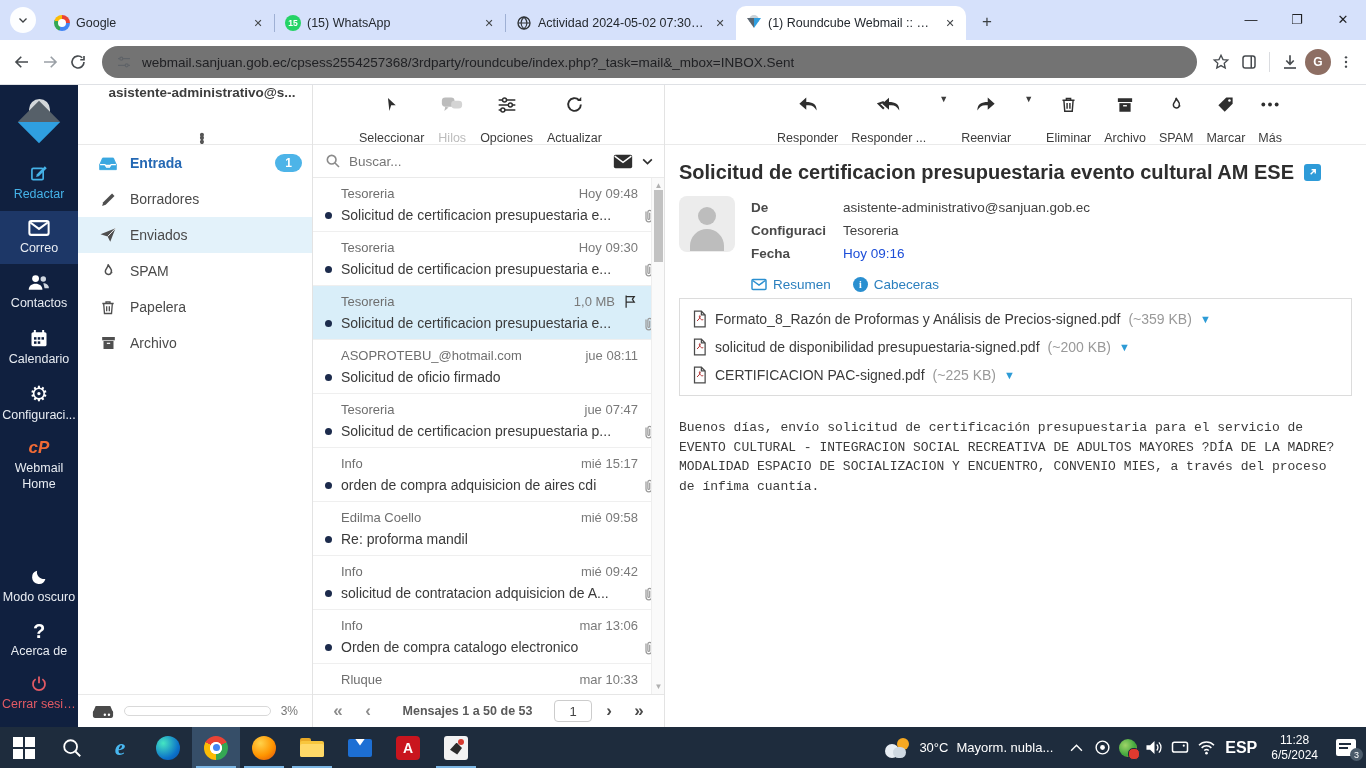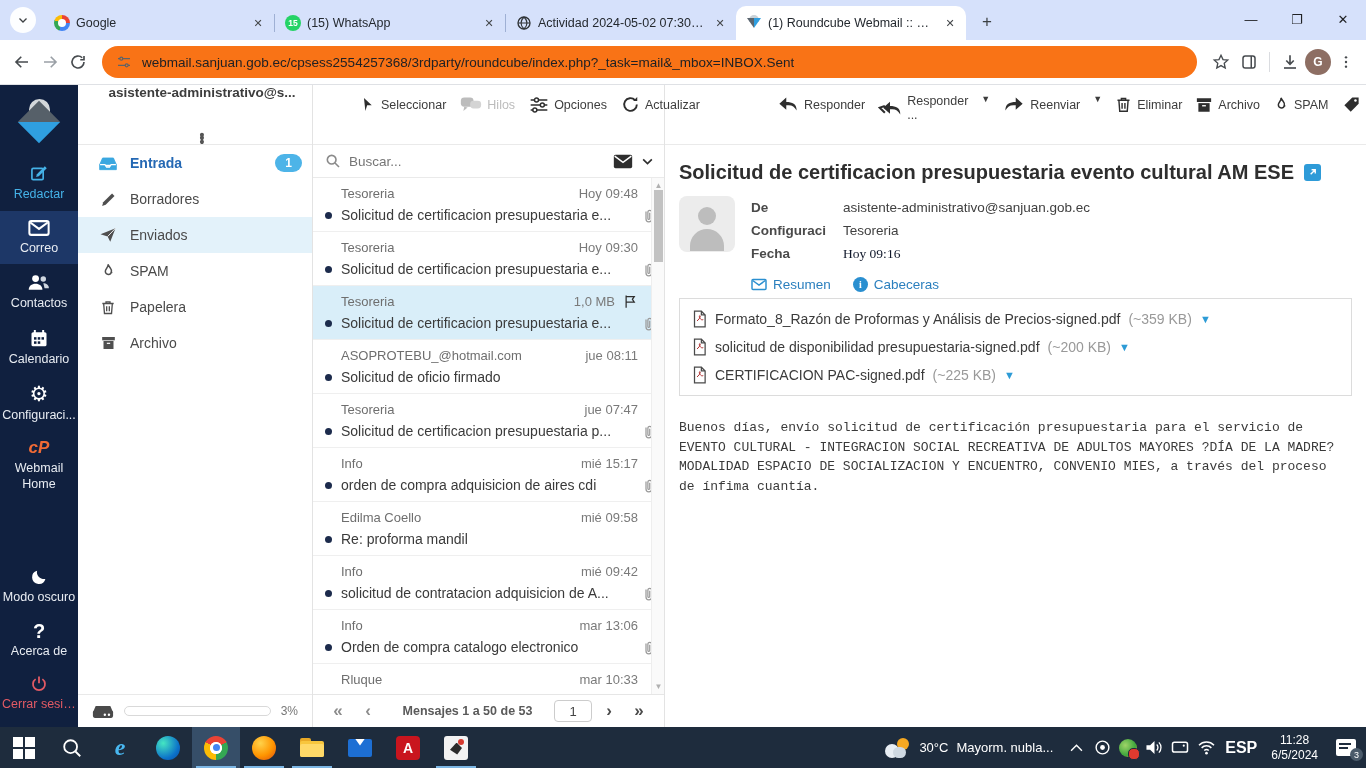--- a/index.html
+++ b/index.html
@@ -20,21 +20,21 @@
   .winbtn{width:46px;height:38px;display:flex;align-items:center;justify-content:center;color:#202124;font-size:13px;}
   .favdot{width:16px;height:16px;border-radius:8px;flex:none;}
   .fav-google{background:conic-gradient(#ea4335 0 90deg,#4285f4 90deg 200deg,#34a853 200deg 290deg,#fbbc05 290deg 360deg);position:relative;}
   .fav-google::after{content:"";position:absolute;left:4px;top:4px;width:8px;height:8px;border-radius:4px;background:#fdfeff;}
   .fav-wa{background:#25d366;color:#fff;font-size:8.5px;font-weight:bold;display:flex;align-items:center;justify-content:center;}
   .fav-rc{position:relative;background:transparent;}
   .fav-rc .d1{position:absolute;left:1px;top:3px;width:14px;height:10px;background:linear-gradient(90deg,#5b6670 50%,#2f9fe0 50%);clip-path:polygon(50% 100%,0 0,100% 0);}
   .fav-rc .d2{position:absolute;left:3px;top:0;width:10px;height:7px;border-radius:5px 5px 0 0;background:#c9d2d8;}
   .btoolbar{position:absolute;left:0;top:40px;width:1366px;height:45px;background:#fff;border-bottom:1px solid #dfe1e5;display:flex;align-items:center;}
   .navic{width:28px;height:28px;display:flex;align-items:center;justify-content:center;color:#474b4f;}
-  .urlpill{height:32px;flex:1;margin:0 10px;border-radius:16px;background:#f97316;display:flex;align-items:center;padding:0 14px;min-width:0;}
+  .urlpill{height:32px;flex:1;margin:0 10px;border-radius:16px;background:#737373;display:flex;align-items:center;padding:0 14px;min-width:0;}
   .urltext{font-size:13.5px;color:#202124;white-space:nowrap;overflow:hidden;margin-left:10px;}
   .avatarg{width:26px;height:26px;border-radius:13px;background:#8d6e63;color:#fff;font-size:12px;font-weight:bold;display:flex;align-items:center;justify-content:center;}
   .tbsep{width:1px;height:20px;background:#dadce0;margin:0 6px;}
 
   
   .app{position:absolute;left:0;top:85px;width:1366px;height:642px;display:flex;background:#fff;}
 
   
   .rail{width:78px;background:#10203f;color:#cfd6e4;display:flex;flex-direction:column;align-items:center;flex:none;}
   .logo{margin:14px 0 16px;position:relative;width:44px;height:40px;}
@@ -59,21 +59,21 @@
   .frow.sel{background:#e3f2fa;}
   .badge{margin-left:auto;background:#4db4e8;color:#fff;font-size:12px;font-weight:bold;border-radius:10px;padding:2px 10px;}
   .quotarow{margin-top:auto;height:33px;border-top:1px solid #e9e9e9;display:flex;align-items:center;padding:0 14px;gap:10px;}
   .qbar{flex:1;height:10px;border:1px solid #d9d9d9;border-radius:5px;background:#fff;overflow:hidden;}
   .qfill{height:100%;width:15%;background:#62b8ea;border-radius:5px 0 0 5px;}
   .qpct{font-size:12px;color:#777;}
 
   
   .listcol{width:352px;border-right:1px solid #e3e3e3;display:flex;flex-direction:column;flex:none;position:relative;}
   .ltoolbar{height:60px;border-bottom:1px solid #eaeaea;display:flex;align-items:flex-start;padding:9px 0 0 46px;gap:14px;}
-  .tbtn{display:flex;flex-direction:row;align-items:center;gap:5px;font-size:12.5px;color:#3d3d3d;}
+  .tbtn{display:flex;flex-direction:column;align-items:center;gap:16px;font-size:12.5px;color:#3d3d3d;}
   .tbtn .tic{height:21px;display:flex;align-items:center;color:#3d3d3d;}
   .tbtn.dis,.tbtn.dis .tic{color:#bcbcbc;}
   .searchrow{height:33px;border-bottom:1px solid #eaeaea;display:flex;align-items:center;padding:0 10px 0 12px;gap:8px;}
   .searchrow input{border:none;outline:none;flex:1;font-size:13.5px;color:#6d28d9;font-family:"Liberation Sans",sans-serif;background:transparent;min-width:0;}
   .rows{flex:1;position:relative;overflow:hidden;}
   .mrow{height:54px;border-bottom:1px solid #efefef;padding:8px 26px 0 12px;}
   .mrow.sel{background:#d9eef9;}
   .mtop{display:flex;align-items:center;font-size:13px;color:#6e6e6e;}
   .msender{flex:1;white-space:nowrap;overflow:hidden;text-overflow:ellipsis;padding-left:16px;}
   .mdate{color:#7a7a7a;margin-left:8px;}
@@ -98,21 +98,21 @@
   .subject{display:flex;align-items:center;gap:10px;padding:16px 14px 4px;}
   .subjtxt{font-size:20px;font-weight:bold;color:#2e2e2e;white-space:nowrap;overflow:hidden;text-overflow:ellipsis;}
   .extlink{width:17px;height:17px;border-radius:3px;background:#2e9bd8;display:flex;align-items:center;justify-content:center;flex:none;}
   .hdrblock{display:flex;padding:8px 14px 0;gap:16px;}
   .avatar{width:56px;height:56px;border-radius:8px;background:#ececec;position:relative;overflow:hidden;flex:none;}
   .avatar .hd{position:absolute;left:19px;top:11px;width:18px;height:18px;border-radius:9px;background:#bdbdbd;}
   .avatar .bd{position:absolute;left:11px;top:33px;width:34px;height:22px;border-radius:17px 17px 0 0;background:#bdbdbd;}
   .hrows{font-size:13.5px;line-height:23px;}
   .hrow{display:flex;}
   .hlabel{width:92px;font-weight:bold;color:#4a4a4a;}
-  .hval{color:#0f172a;font-family:Liberation Serif, serif;}
+  .hval{color:#1d4ed8;}
   a.lnk{color:#404040;text-decoration:none;}
   .metalinks{display:flex;gap:22px;padding:10px 14px 12px;font-size:13.5px;align-items:center;}
   .mlk{display:flex;align-items:center;gap:6px;color:#2a7fbe;}
   .infoc{width:15px;height:15px;border-radius:8px;background:#2a8fd0;color:#fff;font-size:10px;font-weight:bold;display:flex;align-items:center;justify-content:center;font-family:"Liberation Serif",serif;}
   .attbox{margin:2px 14px 0;border:1px solid #dcdcdc;padding:6px 12px;}
   .attrow{display:flex;align-items:center;gap:8px;height:28px;font-size:14px;}
   .attname{color:#3b3b3b;}
   .attsize{color:#999;}
   .attcaret{color:#2d9bd6;font-size:11px;}
   .mailbody{padding:22px 14px;font-family:"Liberation Mono","DejaVu Sans Mono",monospace;font-size:13px;line-height:19.5px;color:#3a3a3a;max-width:690px;}

